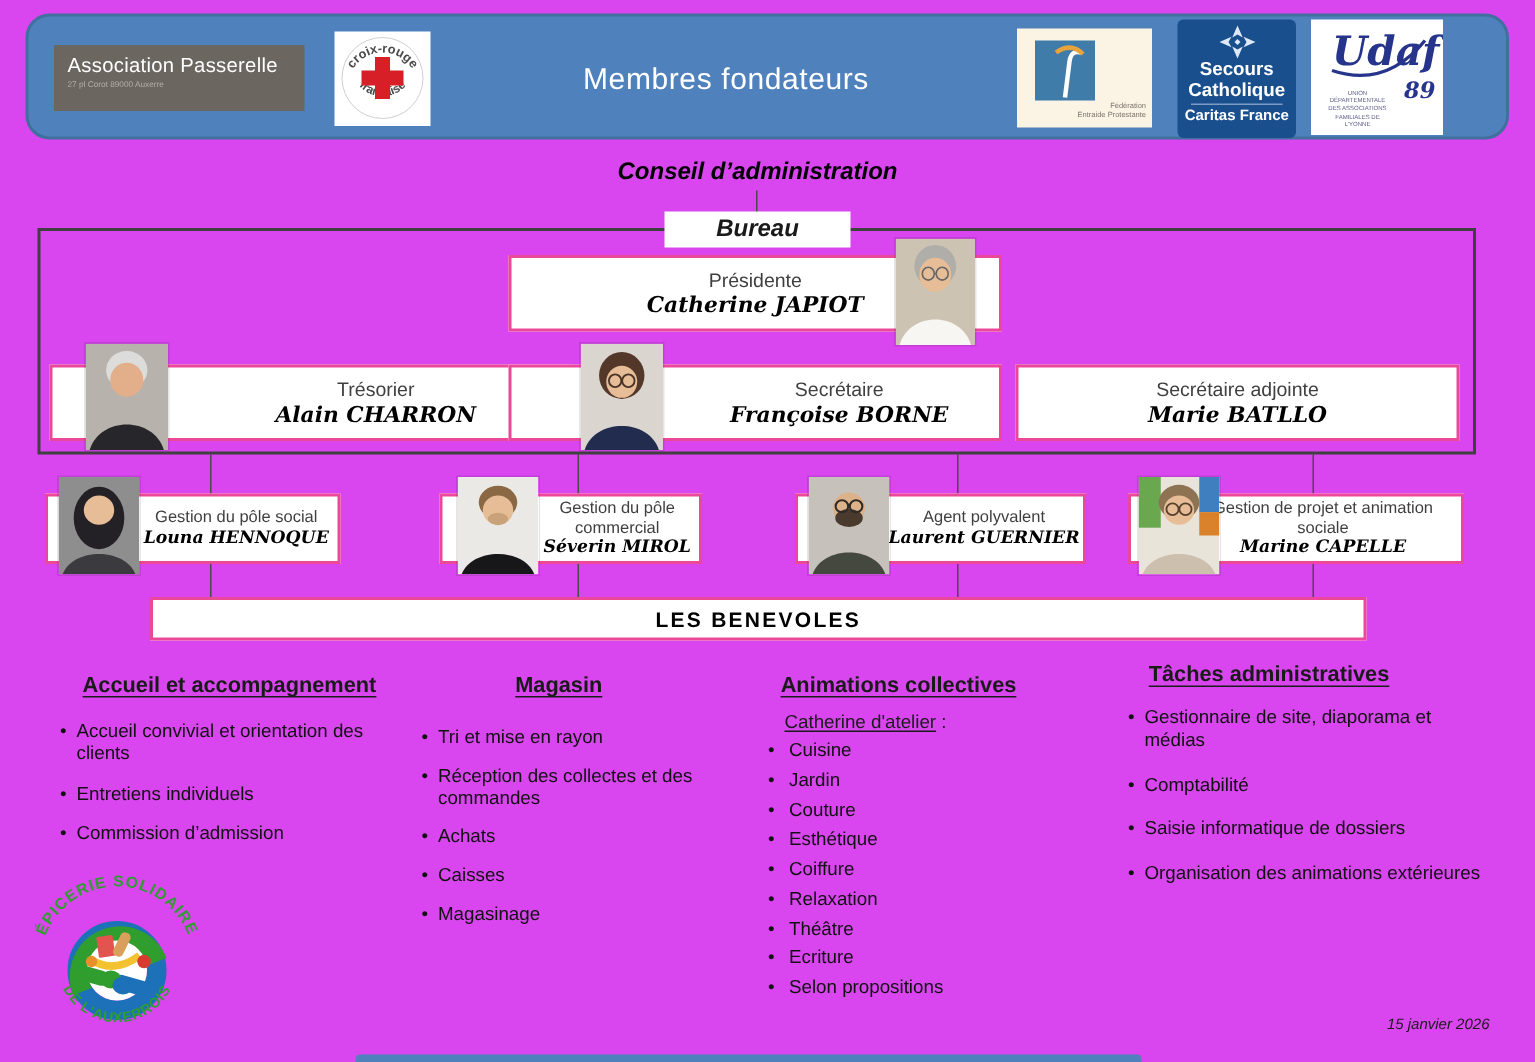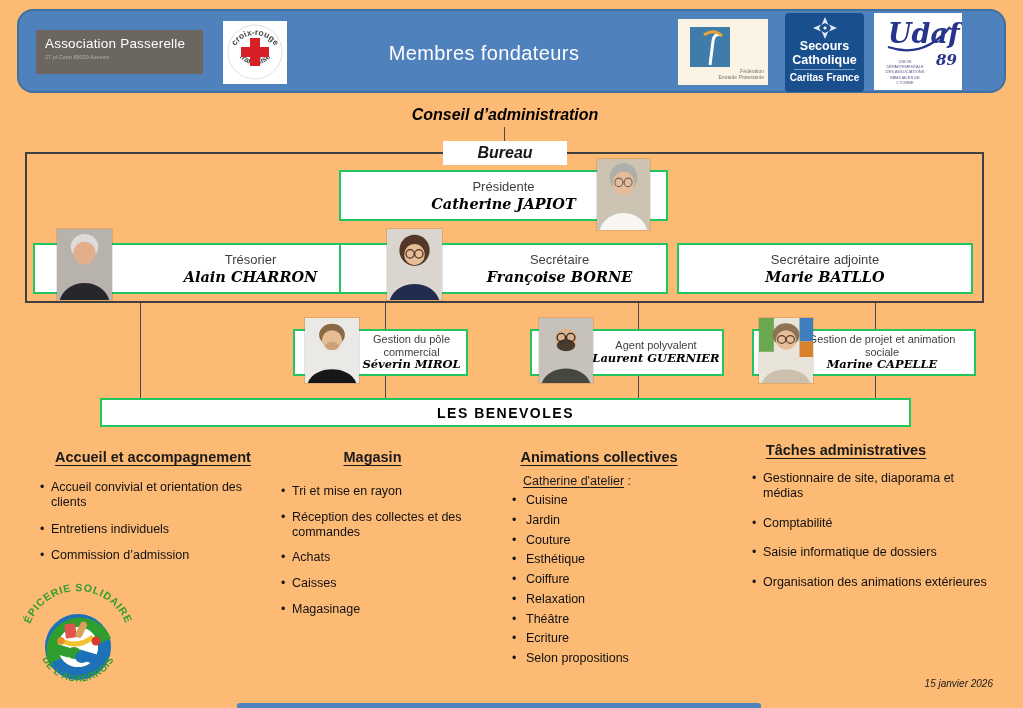--- a/index.html
+++ b/index.html
@@ -1,17 +1,17 @@
 <!DOCTYPE html>
 <html lang="fr"><head>
 <meta charset="utf-8">
 <style>
   * { box-sizing: border-box; margin: 0; padding: 0; }
   body { background:#fff; }
-  .slide { position:relative; width:1023px; height:708px; background:#fdba74;
+  .slide { position:relative; width:1023px; height:708px; background:#d946ef;
            font-family:"Liberation Sans", sans-serif; color:#1a1a1a; overflow:hidden; }
 
   
   .banner { position:absolute; left:17px; top:9px; width:989px; height:84px;
             background:#4f81bd; border:2px solid #41709f; border-radius:16px; }
   .assoc-badge { position:absolute; left:17px; top:19px; width:167px; height:44px;
                  background:#6b6660; }
   .assoc-name { font-size:13.5px; color:#fff; padding:6px 0 0 9px; letter-spacing:.2px; }
   .assoc-addr { font-size:5.5px; color:#b3afa9; padding:3px 0 0 9px; }
   .banner-title { position:absolute; left:300px; top:31px; width:330px; text-align:center;
@@ -36,21 +36,21 @@
   
   .conseil-label { position:absolute; left:303px; top:106px; width:404px; text-align:center;
                    font-size:16px; font-weight:bold; font-style:italic; color:#000; }
   .vline { position:absolute; width:1px; background:#4a4a4a; z-index:1; }
   .conn-ca { left:504px; top:127px; height:15px; }
   .bureau-frame { position:absolute; left:25px; top:152px; width:959px; height:151px;
                   border:2px solid #404040; z-index:2; }
   .bureau-label { position:absolute; left:443px; top:141px; width:124px; height:24px;
                   background:#fff; z-index:5; text-align:center; line-height:24px;
                   font-size:16px; font-weight:bold; font-style:italic; }
-  .obox { position:absolute; background:#fff; border:2px solid #22c55e; z-index:3;
+  .obox { position:absolute; background:#fff; border:2px solid #ec4899; z-index:3;
           display:flex; flex-direction:column; align-items:center; justify-content:center; }
   .prole { font-size:13px; color:#3f3f3f; line-height:1.18; text-align:center; }
   .pname { font-family:"DejaVu Serif", serif; font-weight:700; font-style:italic;
            font-size:14.5px; color:#000; line-height:1.18; text-align:center; }
   #box-presidente { left:339px; top:170px; width:329px; height:51px; }
   #box-tresorier  { left:33px;  top:243px; width:347px; height:51px; padding-left:88px; }
   #box-secretaire { left:339px; top:243px; width:329px; height:51px; padding-left:112px; }
   #box-secretaire-adj { left:677px; top:243px; width:296px; height:51px; }
   .line-1 { left:140px; } .line-2 { left:385px; } .line-3 { left:638px; } .line-4 { left:875px; }
   .drop { top:303px; height:96px; }
@@ -235,20 +235,32 @@
         <g stroke="#4a3428" stroke-width=".9" fill="none">
             <circle cx="16.8" cy="17.5" r="3"></circle>
             <circle cx="23.2" cy="17.5" r="3"></circle>
             <line x1="19.8" y1="17.5" x2="20.2" y2="17.5"></line>
           </g>
         <path d="M2,50 C7,35 33,35 38,50 Z" fill="var(--shirt)"></path>
       </svg>
     </span>
   </div>
 
+  <div class="obox sbox" id="sbox-1">
+    <div class="prole">Gestion du pôle social</div>
+    <div class="pname">Louna HENNOQUE</div>
+    <span class="photo ph-staff ph-louna" style="--bg:#8e8e8e;--hair:#232125;--shirt:#3b3b3f;">
+      <svg viewBox="0 0 40 50" preserveAspectRatio="none" aria-hidden="true">
+        <rect width="40" height="50" fill="var(--bg)"></rect>
+        <ellipse cx="20" cy="21" rx="12.5" ry="16" fill="var(--hair)"></ellipse>
+        <circle cx="20" cy="17" r="7.5" fill="#e6bd96"></circle>
+        <path d="M2,50 C7,36 33,36 38,50 Z" fill="var(--shirt)"></path>
+      </svg>
+    </span>
+  </div>
 
   <div class="obox sbox" id="sbox-2">
     <div class="prole">Gestion du pôle commercial</div>
     <div class="pname">Séverin MIROL</div>
     <span class="photo ph-staff ph-severin" style="--bg:#ebe9e6;--hair:#8a6844;--shirt:#17171a;">
       <svg viewBox="0 0 40 50" preserveAspectRatio="none" aria-hidden="true">
         <rect width="40" height="50" fill="var(--bg)"></rect>
         <ellipse cx="20" cy="13" rx="9.5" ry="8.5" fill="var(--hair)"></ellipse>
         <circle cx="20" cy="17" r="7.5" fill="#e6bd96"></circle>
         <ellipse cx="20" cy="21.5" rx="5" ry="3.2" fill="#caa27a"></ellipse>

